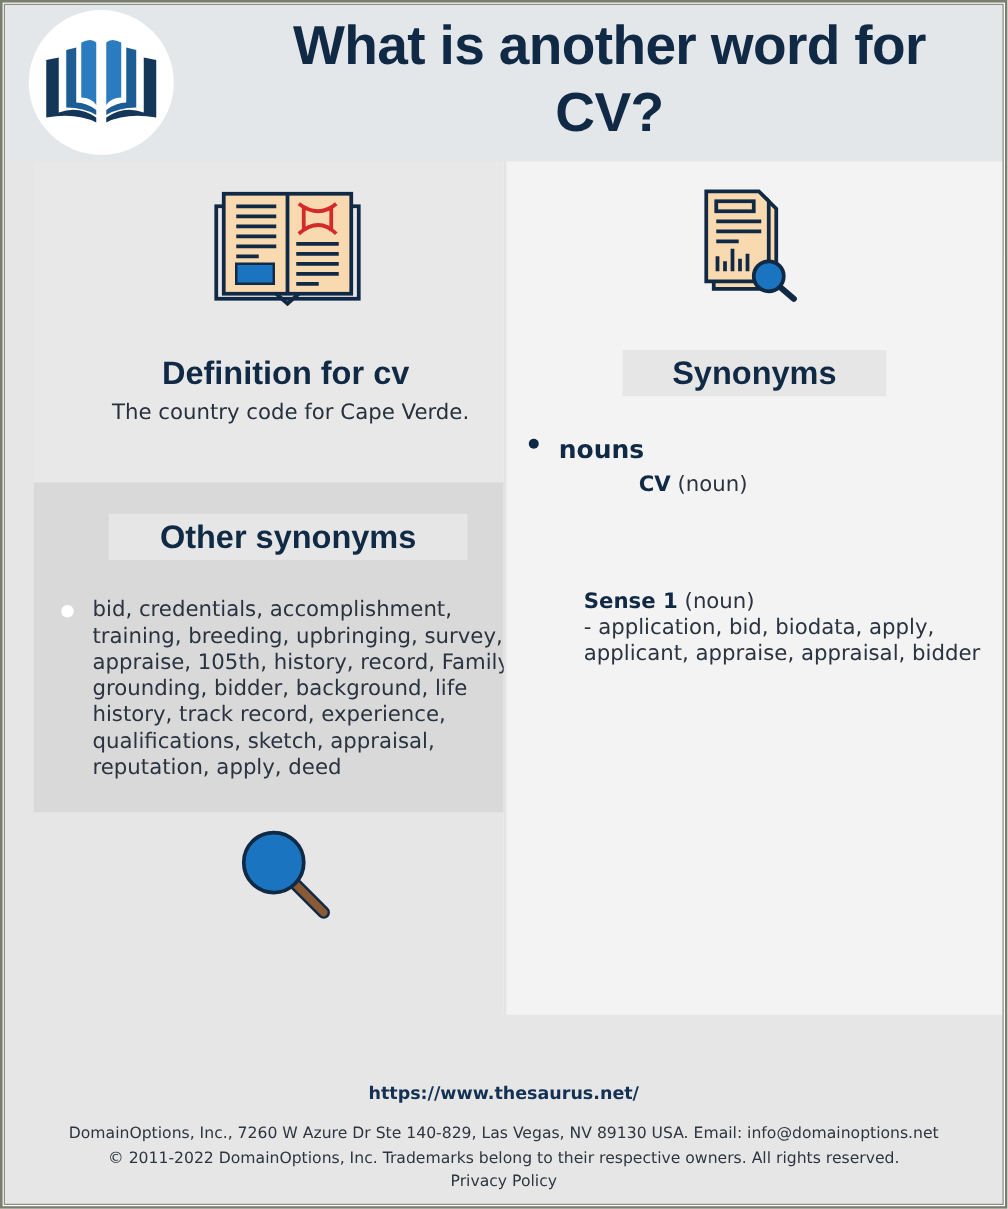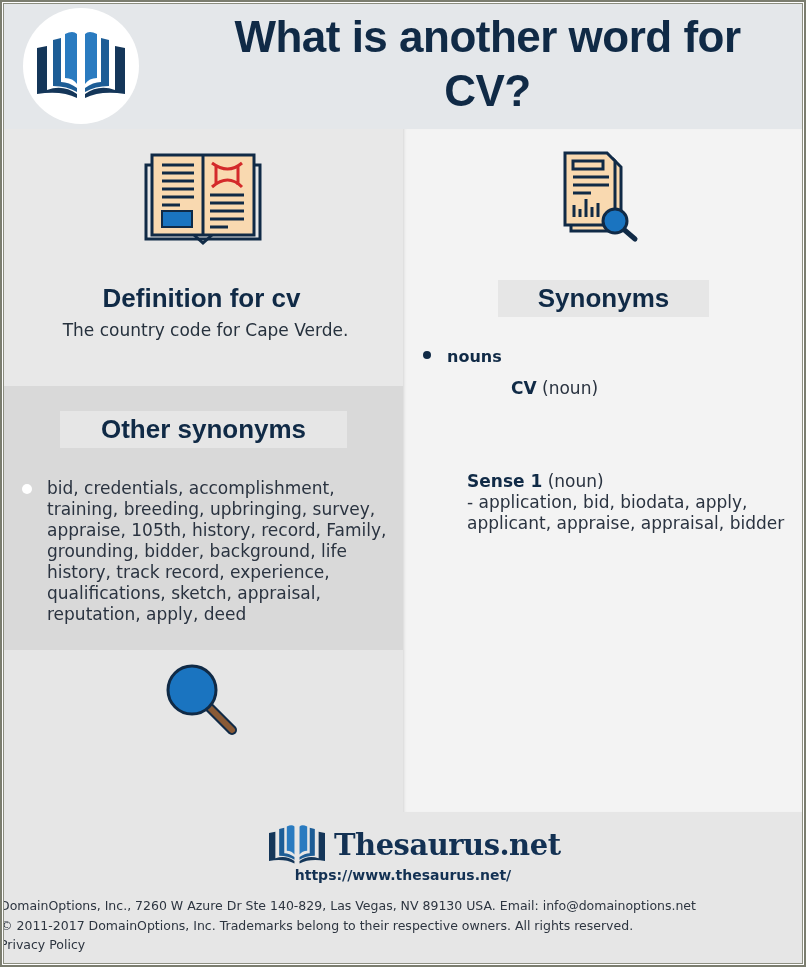--- a/index.html
+++ b/index.html
@@ -2,44 +2,44 @@
 <html><head>
   <meta charset="utf-8">
   <style>
     * { box-sizing: border-box; margin: 0; padding: 0; }
     html, body { width: 806px; height: 967px; overflow: hidden; background: #e6e6e6; }
     body { font-family: "DejaVu Sans", sans-serif; color: #0f2a47; position: relative; }
     .frame { position: absolute; left: 0; top: 0; width: 806px; height: 967px; border: 2px solid #7b7d6f; box-shadow: inset 0 0 0 1px #ffffff, inset 0 0 0 2px #8c8e80; pointer-events: none; z-index: 10; }
     .header { position: absolute; left: 0; top: 0; width: 806px; height: 129px; background: #e4e7ea; }
     .logo-circle { position: absolute; left: 23px; top: 8px; width: 116px; height: 116px; border-radius: 50%; background: #ffffff; display: flex; align-items: center; justify-content: center; }
     .page-title { position: absolute; left: 200px; top: 10px; width: 575px; text-align: center; font-family: "Liberation Sans", sans-serif; font-weight: bold; font-size: 44px; line-height: 54px; color: #102a46; letter-spacing: -0.5px; }
-    .left-col { position: absolute; left: 0; top: 129px; width: 403px; }
+    .left-col { position: absolute; left: 0; top: 129px; width: 403px; padding-left: 27px; }
     .def-section { height: 257px; background: #e8e8e8; position: relative; }
     .def-icon { position: absolute; left: 144px; top: 22px; }
     .def-title { position: absolute; left: 0; width: 403px; top: 154px; text-align: center; font-family: "Liberation Sans", sans-serif; font-weight: bold; font-size: 26px; color: #102a46; }
     .def-text { position: absolute; left: 4px; width: 403px; top: 191px; text-align: center; font-size: 17px; color: #26313d; }
     .other-section { height: 264px; background: #d9d9d9; position: relative; }
     .other-title-box { position: absolute; left: 60px; top: 25px; width: 287px; height: 37px; background: #e6e6e6; text-align: center; font-family: "Liberation Sans", sans-serif; font-weight: bold; font-size: 26px; line-height: 37px; color: #102a46; }
     .other-list { position: absolute; left: 47px; top: 92px; width: 345px; font-size: 17px; line-height: 21px; color: #2a3340; }
     .other-bullet { position: absolute; left: 22px; top: 98px; width: 10px; height: 10px; border-radius: 50%; background: #ffffff; }
     .more-section { height: 163px; background: #e6e6e6; position: relative; }
     .mag-icon { position: absolute; left: 166px; top: 14px; }
     .more-text { position: absolute; left: 0; top: 107px; width: 403px; text-align: center; font-weight: bold; font-size: 16.5px; line-height: 21px; color: #15263d; }
     .right-col { position: absolute; left: 403px; top: 129px; width: 401px; height: 683px; background: #f3f3f3; box-shadow: inset 3px 0 3px -2px #d6d6d6; }
     .syn-icon { position: absolute; left: 158px; top: 22px; }
     .syn-title-box { position: absolute; left: 95px; top: 151px; width: 211px; height: 37px; background: #e6e6e6; text-align: center; font-family: "Liberation Sans", sans-serif; font-weight: bold; font-size: 26px; line-height: 37px; color: #102a46; }
     .nouns-bullet { position: absolute; left: 20px; top: 222px; width: 8px; height: 8px; border-radius: 50%; background: #102a46; }
-    .nouns-label { position: absolute; left: 44px; top: 218px; font-weight: bold; font-size: 16px; color: #102a46; }
+    .nouns-label { position: absolute; left: 44px; top: 218px; font-weight: bold; font-size: 20px; color: #102a46; }
     .sense { position: absolute; left: 64px; width: 320px; font-size: 17px; line-height: 21px; color: #2a3340; }
     .sense .head { font-weight: bold; color: #102a46; }
     .footer { position: absolute; left: 0; top: 812px; width: 806px; height: 155px; background: #e6e6e6; }
     .footer-brand { position: absolute; left: 266px; top: 12px; display: flex; align-items: center; }
     .brand-name { font-family: "DejaVu Serif", serif; font-weight: bold; font-size: 29px; color: #133153; margin-left: 6px; letter-spacing: -0.5px; }
     .footer-url { position: absolute; left: 0; top: 55px; width: 806px; text-align: center; font-weight: bold; font-size: 14px; color: #133153; }
-    .footer-line { position: absolute; left: 0; width: 806px; font-size: 12.5px; color: #2d3540; }
+    .footer-line { position: absolute; left: 0; width: 806px; text-align: center; font-size: 12.5px; color: #2d3540; }
   </style>
 </head>
 <body>
 
 <div class="frame"></div>
 
 <div class="header">
   <div class="logo-circle">
     <svg width="96" height="76" viewBox="0 0 96 76">
       <path d="M4 20 L14 18 L14 62 Q30 56 44 66 L44 70 Q28 62 4 66 Z" fill="#143659"></path>
@@ -122,28 +122,17 @@
   <div class="sense" style="top:249px;margin-left:44px;">
     <span class="head">CV</span><span> (noun)</span>
   </div>
   <div class="sense" style="top:342px;">
     <span class="head">Sense 1</span><span> (noun)</span>
     <div>- application, bid, biodata, apply, applicant, appraise, appraisal, bidder</div>
   </div>
 </div>
 
 <div class="footer">
-  <div class="footer-brand">
-    <svg width="62" height="42" viewBox="0 0 96 66">
-      <path d="M4 14 L14 12 L14 54 Q30 48 44 58 L44 62 Q28 54 4 58 Z" fill="#143659"></path>
-      <path d="M92 14 L82 12 L82 54 Q66 48 52 58 L52 62 Q68 54 92 58 Z" fill="#143659"></path>
-      <path d="M20 8 L28 6 L28 46 Q36 46 44 52 L44 56 Q34 50 20 50 Z" fill="#1d5d96"></path>
-      <path d="M76 8 L68 6 L68 46 Q60 46 52 52 L52 56 Q62 50 76 50 Z" fill="#1d5d96"></path>
-      <path d="M32 4 Q40 0 44 4 L44 48 Q40 42 32 42 Z" fill="#2a7bc0"></path>
-      <path d="M64 4 Q56 0 52 4 L52 48 Q56 42 64 42 Z" fill="#2a7bc0"></path>
-    </svg>
-    <span class="brand-name">Thesaurus.net</span>
-  </div>
   <div class="footer-url">https://www.thesaurus.net/</div>
   <div class="footer-line" style="top:86px;">DomainOptions, Inc., 7260 W Azure Dr Ste 140-829, Las Vegas, NV 89130 USA. Email: info@domainoptions.net</div>
-  <div class="footer-line" style="top:106px;">© 2011-2017 DomainOptions, Inc. Trademarks belong to their respective owners. All rights reserved.</div>
+  <div class="footer-line" style="top:106px;">© 2011-2022 DomainOptions, Inc. Trademarks belong to their respective owners. All rights reserved.</div>
   <div class="footer-line" style="top:125px;">Privacy Policy</div>
 </div>
 
 </body></html>

